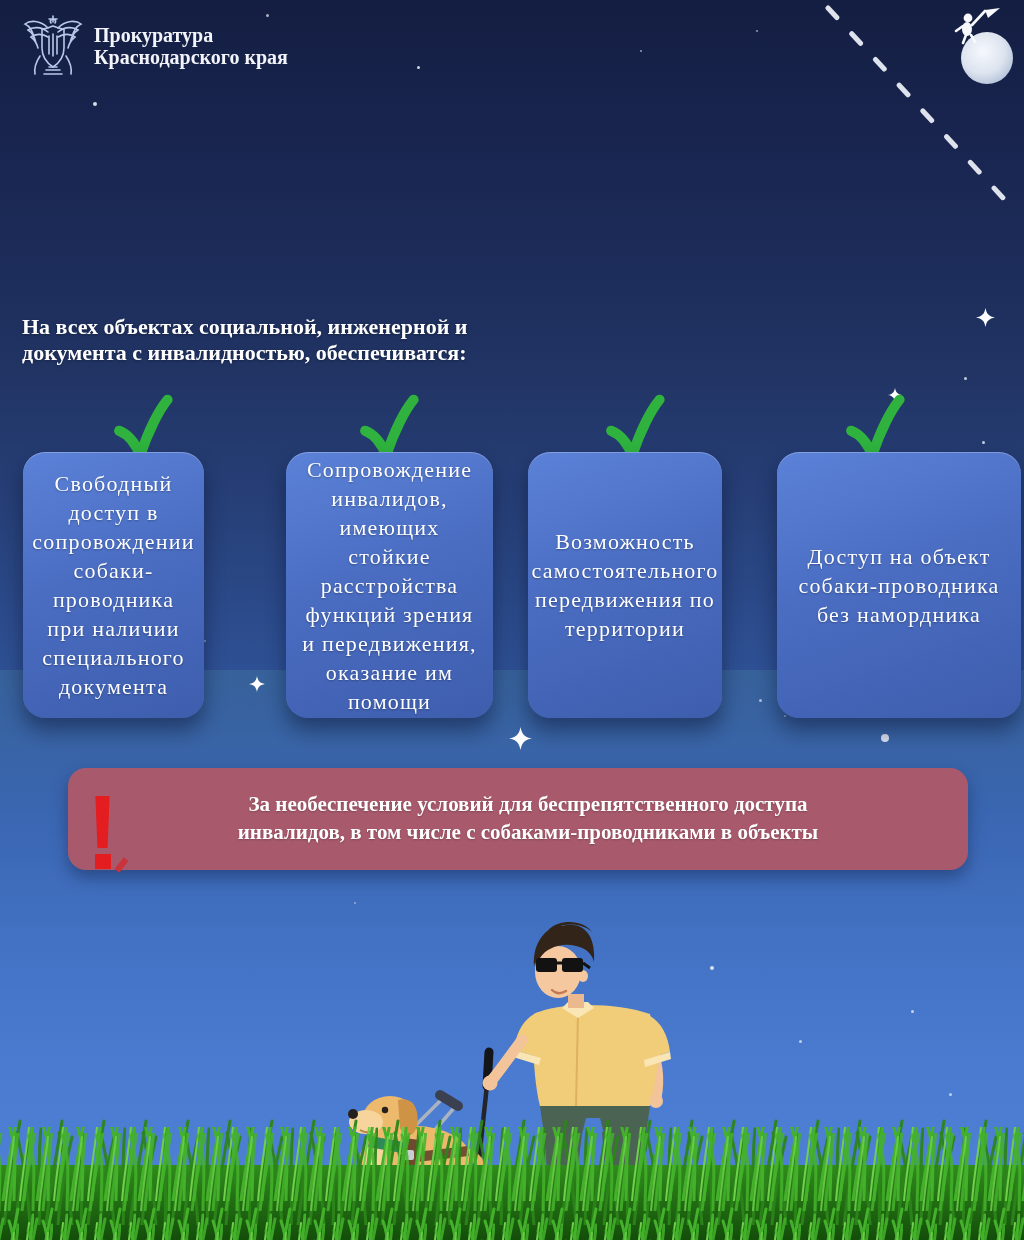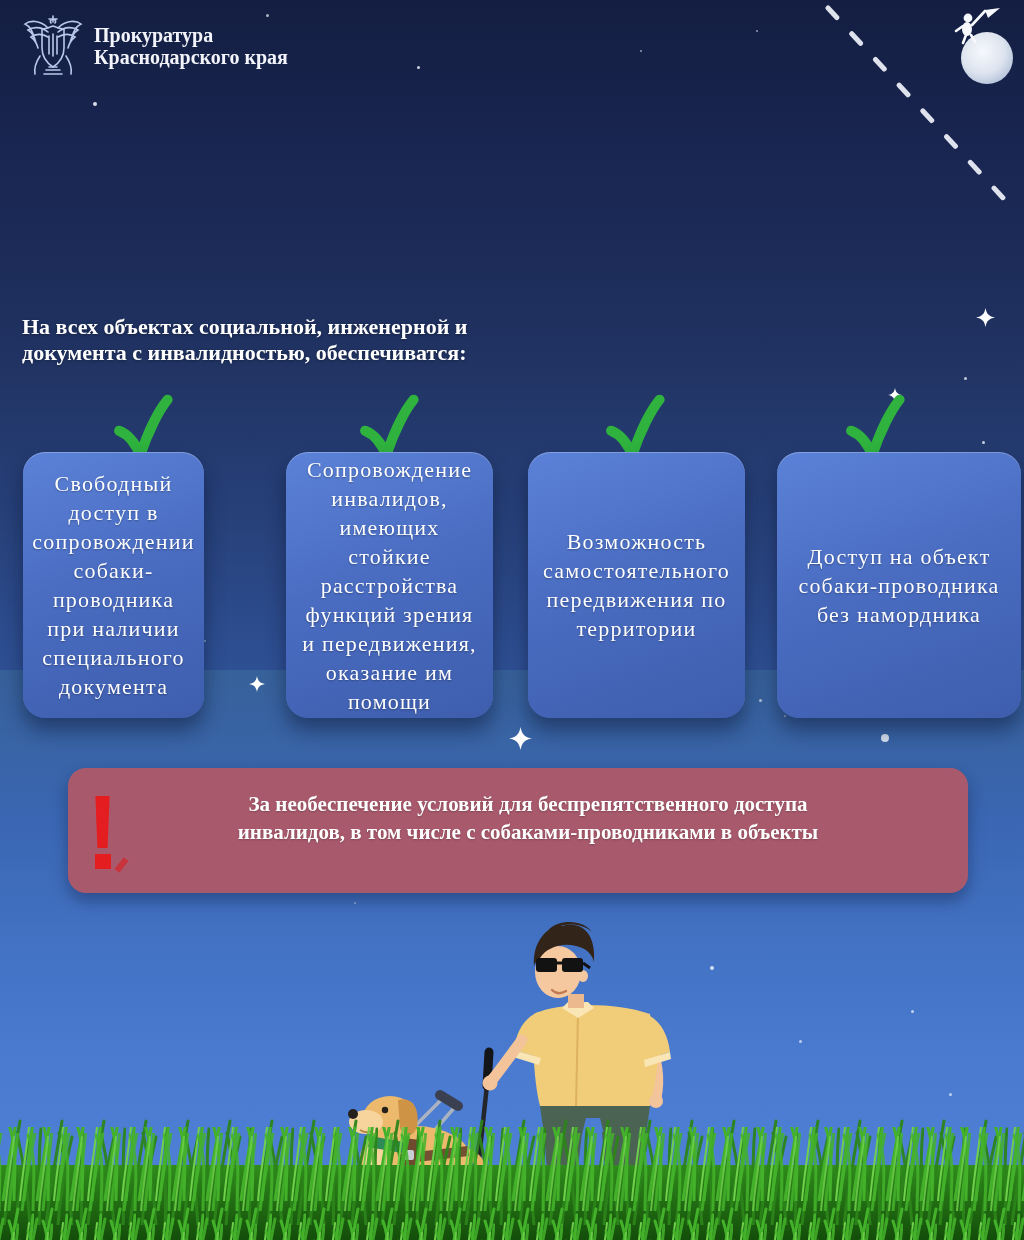--- a/index.html
+++ b/index.html
@@ -29,25 +29,25 @@
     font-size:22px;line-height:26px;text-shadow:0 1px 3px rgba(0,0,0,.35);}
   
   .check{position:absolute;top:391px;width:64px;height:74px;}
   .check.c1{left:110px;} .check.c2{left:356px;} .check.c3{left:602px;} .check.c4{left:842px;}
   
   .card{position:absolute;top:452px;height:266px;border-radius:22px;
     background:linear-gradient(160deg,#5b82d8 0%,#4a6dc2 45%,#3e5dad 100%);
     box-shadow:0 12px 20px rgba(8,16,45,.45), inset 0 1px 0 rgba(255,255,255,.25);
     display:flex;align-items:center;justify-content:center;}
   .card.k1{left:23px;width:181px;} .card.k2{left:286px;width:207px;}
-  .card.k3{left:528px;width:217px;} .card.k4{left:777px;width:244px;}
+  .card.k3{left:528px;width:194px;} .card.k4{left:777px;width:244px;}
   .card-text{padding:14px 10px;color:#ffffff;font-weight:normal;text-align:center;
     font-size:22px;line-height:29px;letter-spacing:1.2px;text-shadow:0 1px 2px rgba(0,0,0,.3);}
   
-  .warning{position:absolute;left:68px;top:768px;width:900px;height:125px;border-radius:18px;
+  .warning{position:absolute;left:68px;top:768px;width:900px;height:102px;border-radius:18px;
     background:#a85a6c;box-shadow:0 8px 16px rgba(10,16,45,.35);}
   .warning-text{position:absolute;left:80px;top:22px;width:760px;text-align:center;
     color:#ffffff;font-weight:bold;font-size:21px;line-height:28px;text-shadow:0 1px 2px rgba(0,0,0,.25);}
   .excl{position:absolute;left:20px;top:28px;width:44px;height:92px;}
   .excl .bar{position:absolute;left:6px;top:0;width:17px;height:52px;background:#e41d20;
     clip-path:polygon(8% 0,92% 0,80% 100%,20% 100%);}
   .excl .dot{position:absolute;left:7px;top:58px;width:16px;height:15px;background:#e41d20;}
   .excl .slash{position:absolute;left:26px;top:66px;width:15px;height:6px;background:#c8333c;
     transform:rotate(-52deg);}
   .svg-abs{position:absolute;}

